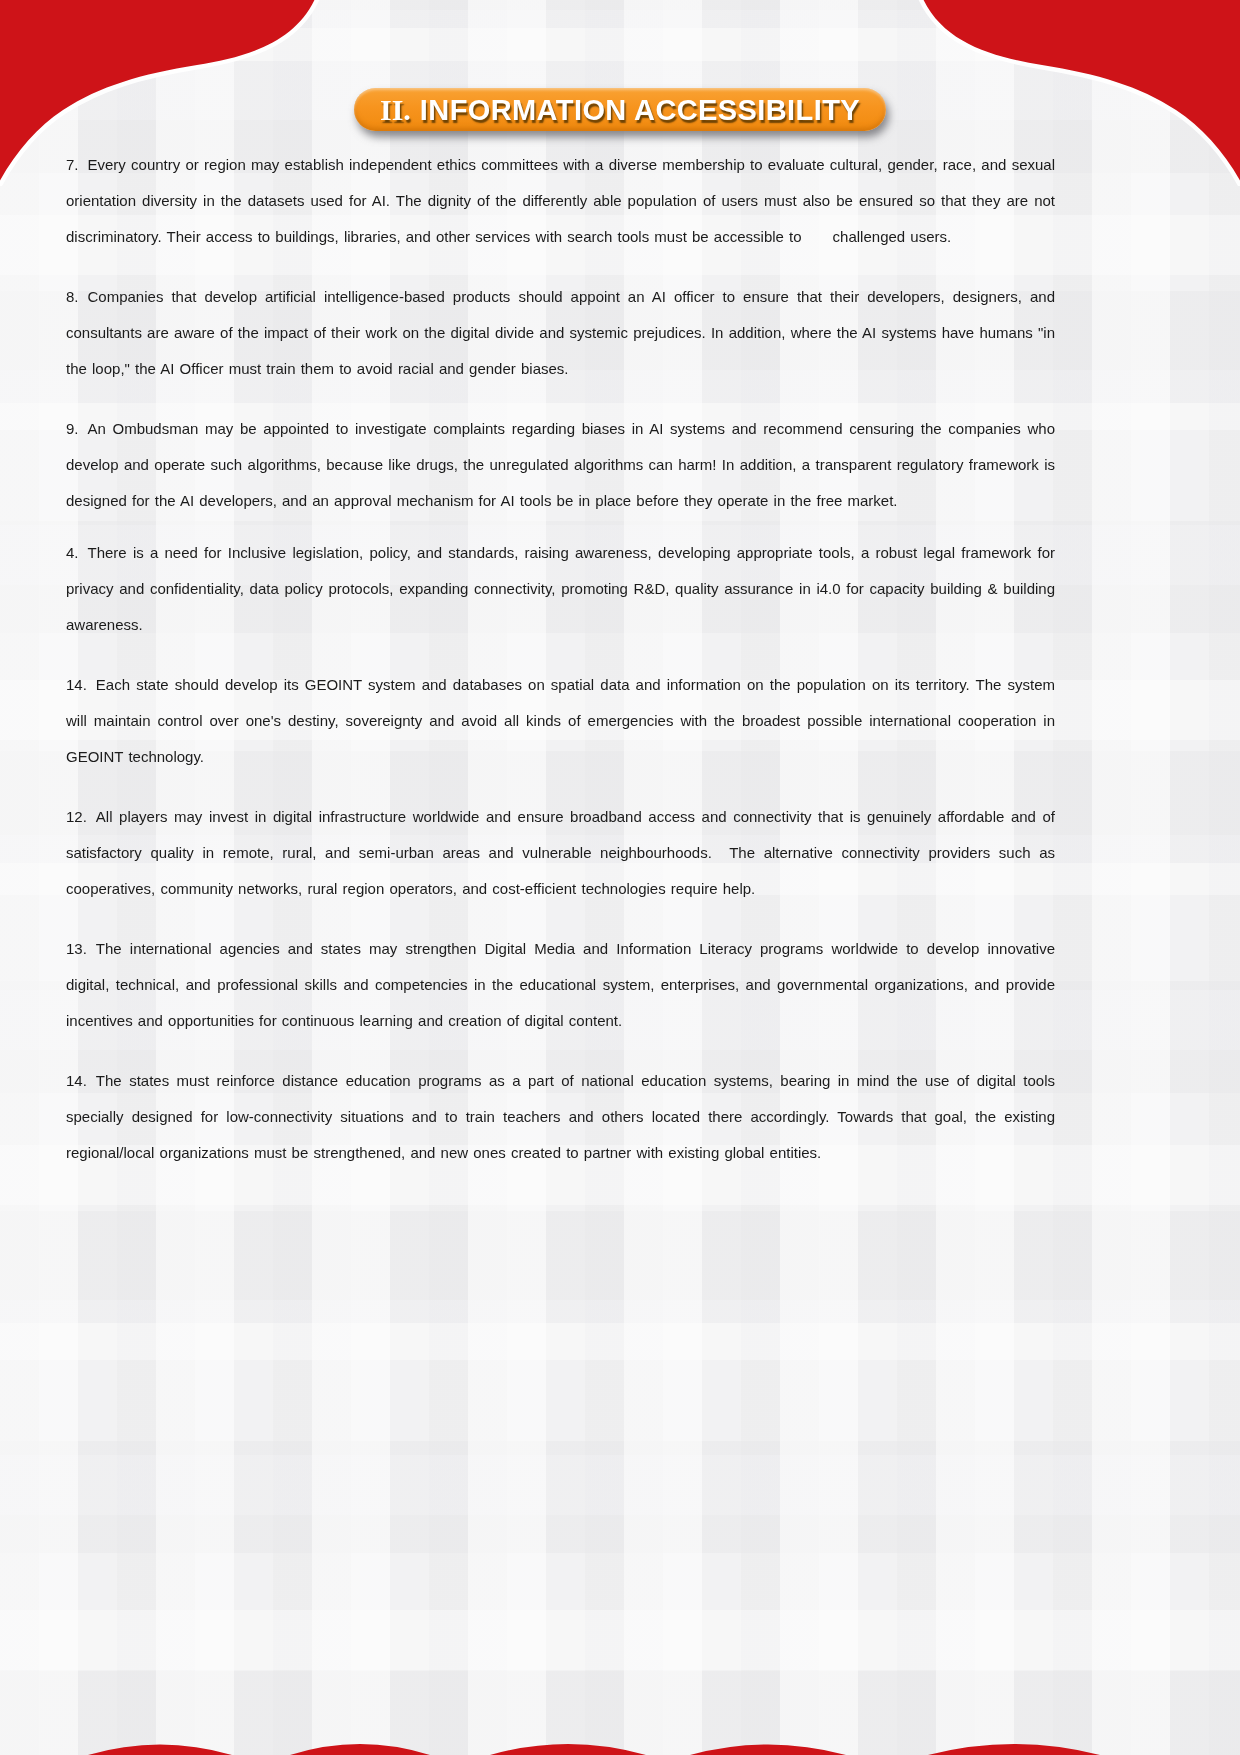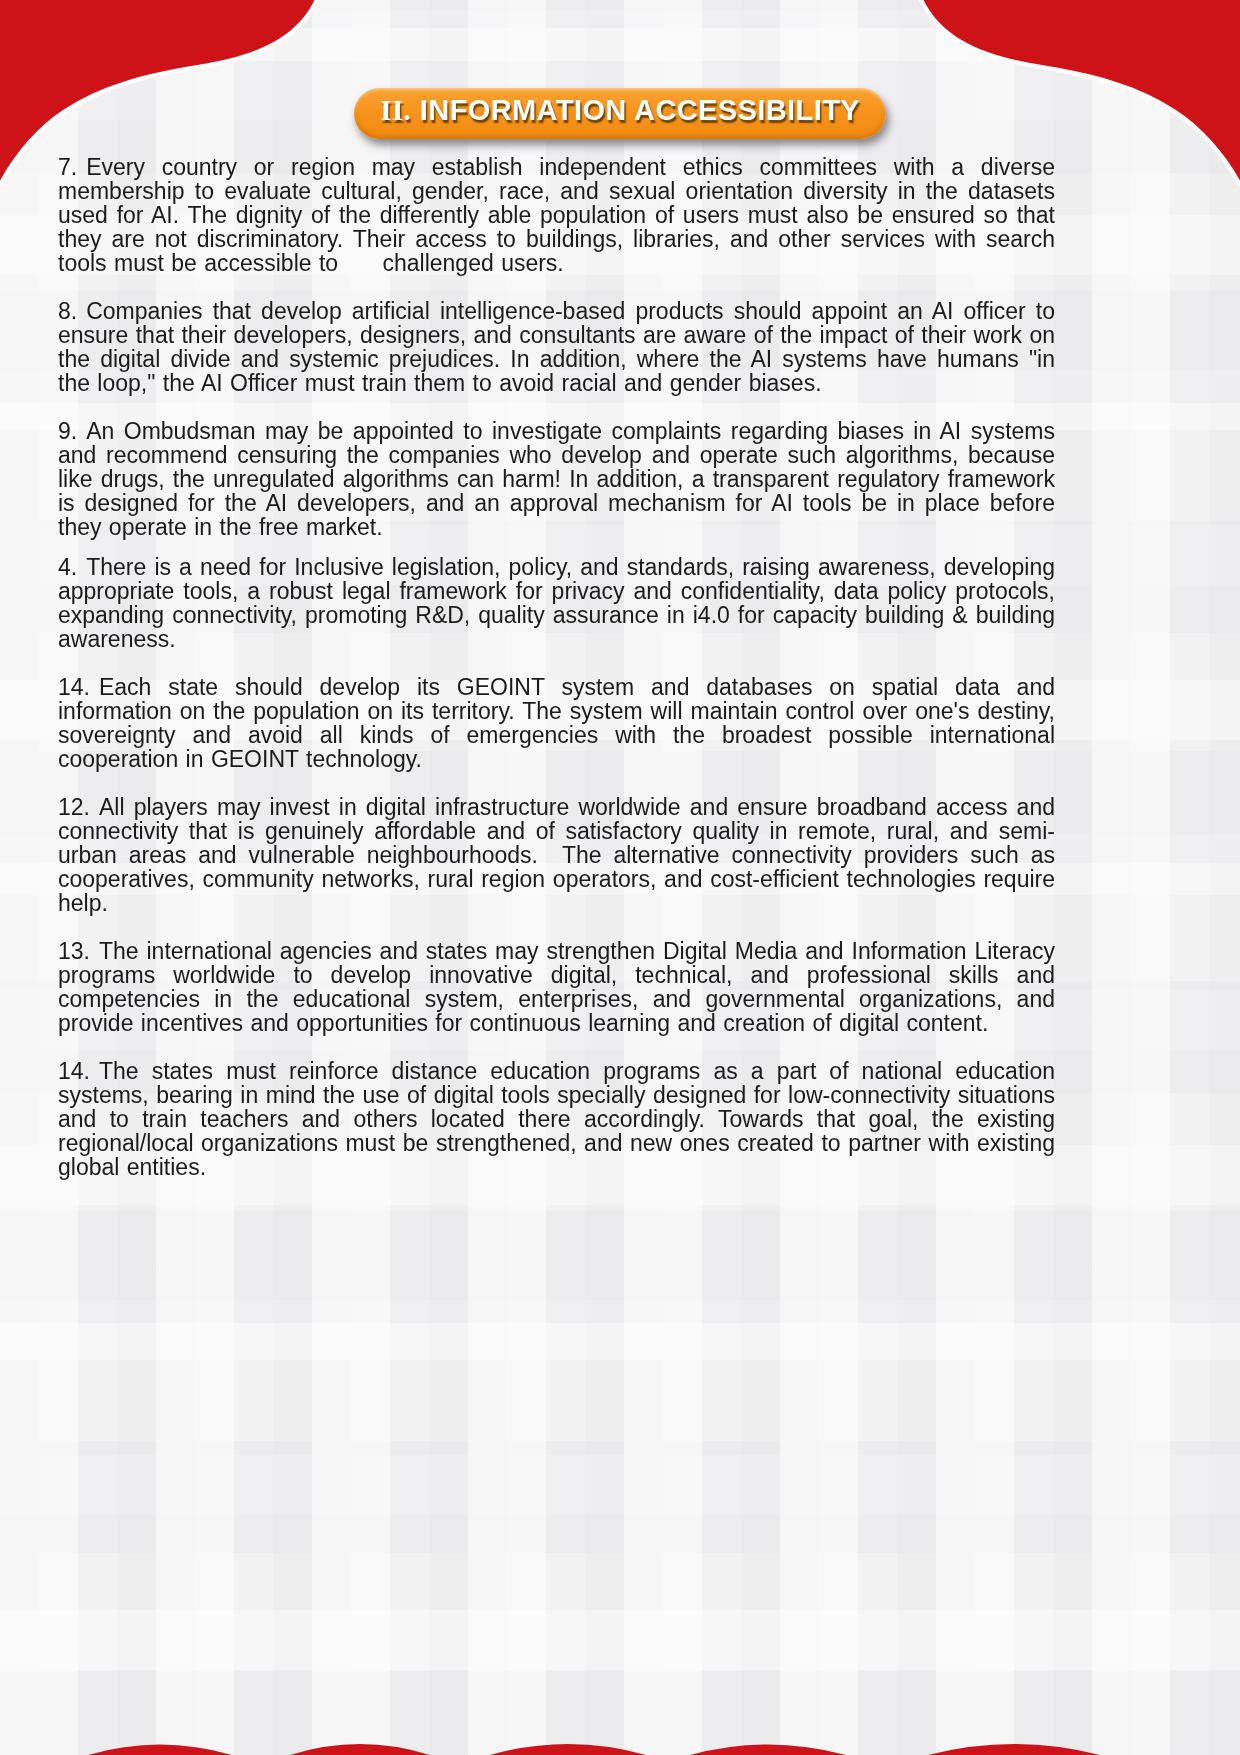--- a/index.html
+++ b/index.html
@@ -21,39 +21,39 @@
   .corner-left{left:0;width:332px;height:186px;}
   .corner-right{right:0;width:344px;height:186px;}
   .corner path{fill:#ce1318;stroke:#ffffff;stroke-width:9;stroke-opacity:0.92;paint-order:stroke;}
   .heading-row{width:1240px;text-align:center;}
   .heading-row.first{padding-top:88px;}
   .heading-row.second{padding-top:0;margin-top:92px;}
   .pill{
     display:inline-block;
     background:linear-gradient(180deg,#f9a233 0%,#f7941e 45%,#f18a0e 100%);
     border-radius:28px;
-    padding:5px 26px 12px 26px;
+    padding:5px 26px 4px 26px;
     box-shadow:3px 6px 8px rgba(100,100,105,0.75), inset 0 2px 3px rgba(255,255,255,0.4), inset 0 -3px 5px rgba(185,95,0,0.45);
   }
   .pill .numeral{
     font-family:"Liberation Serif", serif;
     font-weight:bold;font-size:30px;line-height:34px;color:#ffffff;
     text-shadow:1.5px 2.5px 1.5px rgba(75,48,0,0.8);
     margin-right:9px;
   }
   .pill .title{
     font-family:"Liberation Sans", sans-serif;
     font-weight:bold;font-size:29px;line-height:34px;color:#ffffff;
     text-shadow:1.5px 2.5px 1.5px rgba(75,48,0,0.8);
     letter-spacing:0.4px;
   }
   .content-col{margin-left:50px;width:1005px;}
   .para{
-    margin:24px 0 0 8px;
-    font-size:23px;line-height:24px;
+    margin:24px 0 0 16px;
+    font-size:15px;line-height:36px;
     text-align:justify;
     word-spacing:1px;
   }
   .para.first-after-heading{margin-top:16px;}
   .para .pnum{margin-right:9px;}
   .bottom-scallops{position:absolute;left:0;bottom:0;width:1240px;height:14px;display:block;}
   .bottom-scallops path{fill:#ce1318;}
 </style>
 </head>
 <body>

